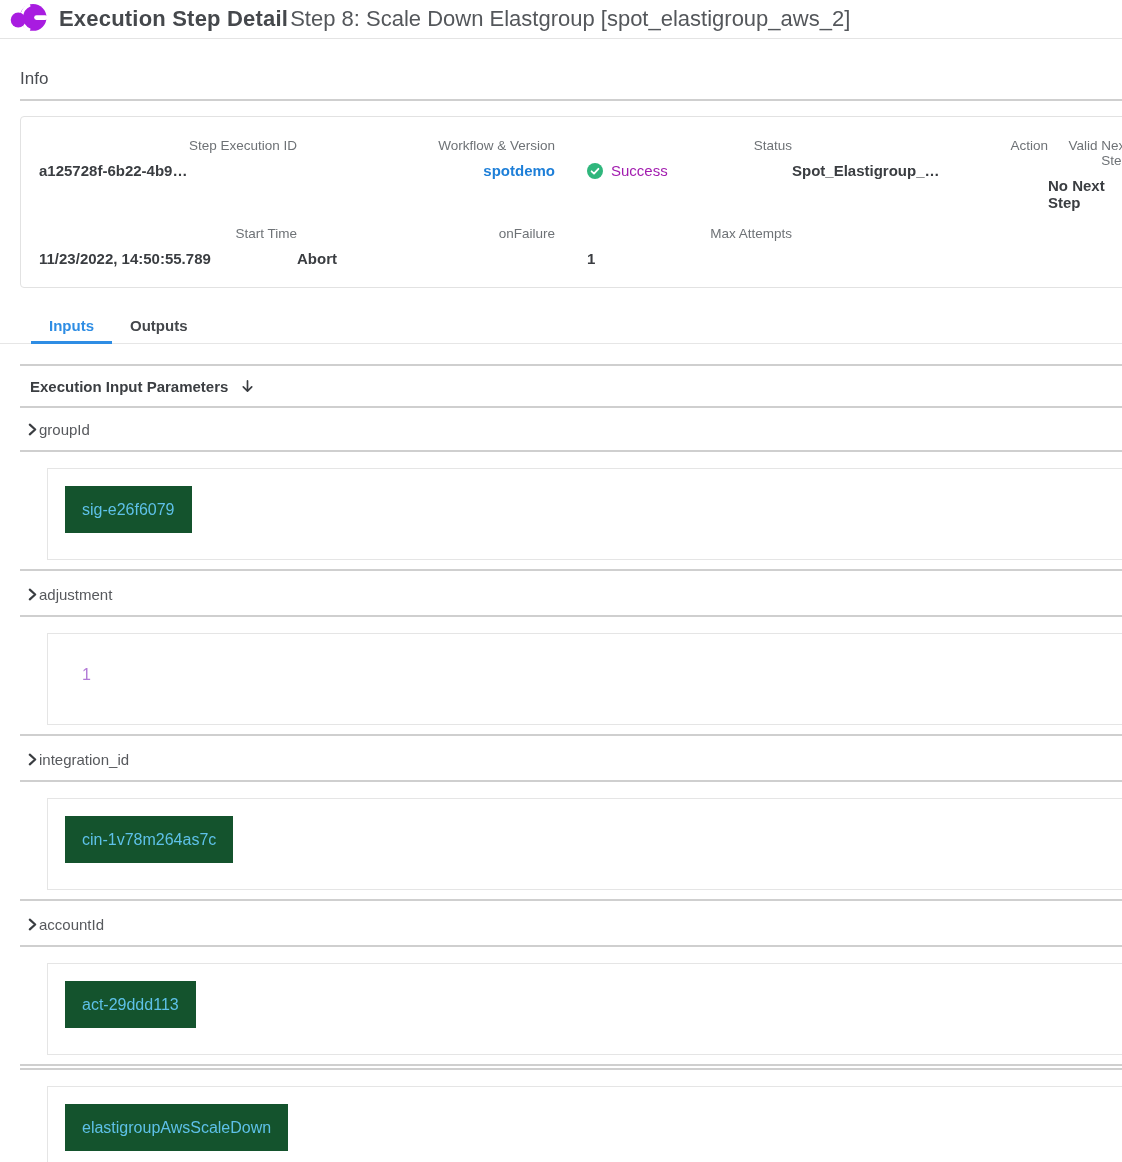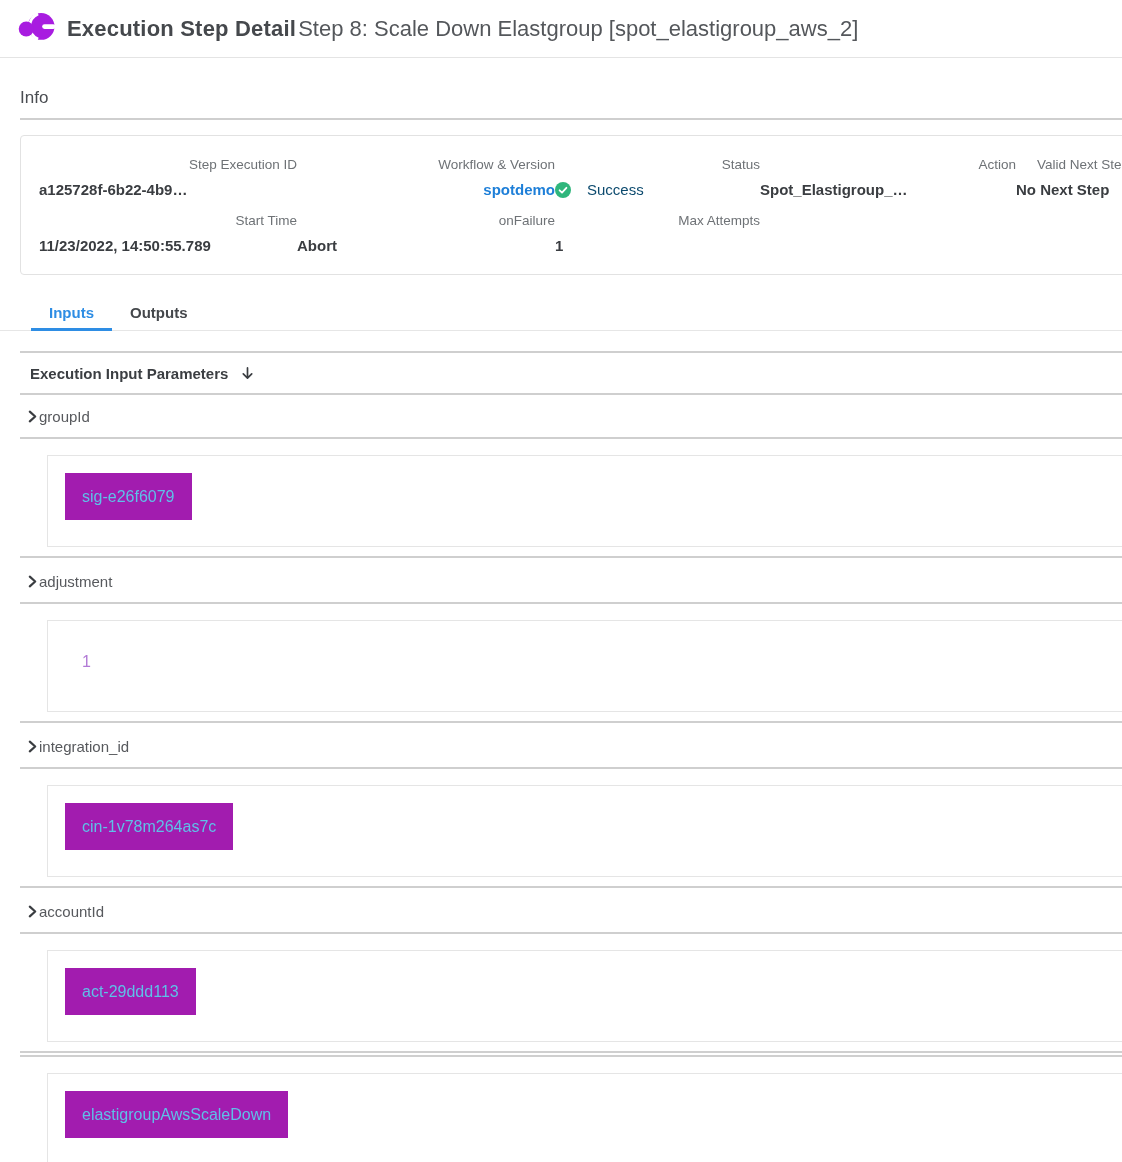--- a/index.html
+++ b/index.html
@@ -6,23 +6,23 @@
   html, body {
     width:1122px; height:1162px;
     overflow:hidden;
     background:#ffffff;
     font-family:"Liberation Sans", sans-serif;
     color:#3a3d41;
   }
 
   
   .app-header {
-    height:58px;
+    height:39px;
     display:flex; align-items:center;
-    padding-left:18px;
+    padding-left:10px;
     border-bottom:1px solid #e4e4e4;
   }
   .logo { width:37px; height:33px; flex:0 0 auto; margin-top:-2px; }
   .page-title { font-size:22px; font-weight:700; color:#45484c; margin-left:12px; letter-spacing:.2px; }
   .page-subtitle { font-size:22px; font-weight:400; color:#54575b; margin-left:2px; }
 
   
   .info-heading { margin:30px 0 0 20px; font-size:17px; font-weight:400; color:#4a4d52; }
   .hr-strong { border:none; border-top:2px solid #cfcfcf; margin:0 -8px 0 20px; }
   .info-heading + .hr-strong { margin-top:10px; }
@@ -30,27 +30,27 @@
   .info-card {
     margin:15px -8px 0 20px;
     border:1px solid #e2e2e2;
     border-radius:4px;
     padding:21px 0 20px 18px;
   }
   .info-row { display:flex; }
   .info-row + .info-row { margin-top:15px; }
   .info-col:nth-child(1){ width:258px; }
   .info-col:nth-child(2){ width:258px; }
-  .info-col:nth-child(3){ width:205px; }
+  .info-col:nth-child(3){ width:205px;margin-left:32px; }
   .info-col:nth-child(4){ width:256px; }
   .info-col:nth-child(5){ flex:1; }
   .f-label { font-size:13.5px; color:#6e7276; margin-bottom:9px;text-align:right; }
   .f-value { font-size:15px; font-weight:700; color:#3a3d41; }
   .f-value.link { color:#1e7fd8; cursor:pointer;text-align:right; }
-  .status-val { display:flex; align-items:center; gap:16px; font-size:15px; font-weight:400; color:#0c4a6e; }
+  .status-val { display:flex; align-items:center; gap:8px; font-size:15px; font-weight:400; color:#a21caf; }
   .status-val svg { flex:0 0 auto; }
 
   
   .tabs-row {
     margin-top:23px;
     padding-left:31px;
     display:flex;
     border-bottom:1px solid #e6e6e6;
   }
   .tab {
@@ -89,21 +89,21 @@
     height:92px;
     padding:17px;
     overflow:hidden;
   }
   .chip {
     display:inline-block;
     font-size:16px;
     padding:14px 17px;
     line-height:19px;
   }
-  .chip-string { background:#a21caf; color:#5ec1e8; }
+  .chip-string { background:#14532d; color:#5ec1e8; }
   .chip-number { background:transparent; color:#b27ad6; }
 </style>
 </head>
 <body>
 
 <div class="app-header">
   <svg class="logo" viewBox="0 0 36 32">
     <circle cx="22.5" cy="15" r="13" fill="#a81ce0"></circle>
     <path d="M19.5 2.6 A 13.5 13.5 0 0 0 19.5 27.4" fill="none" stroke="#ffffff" stroke-width="3"></path>
     <rect x="23.5" y="12.8" width="13" height="4.6" rx="2.3" fill="#ffffff"></rect>

